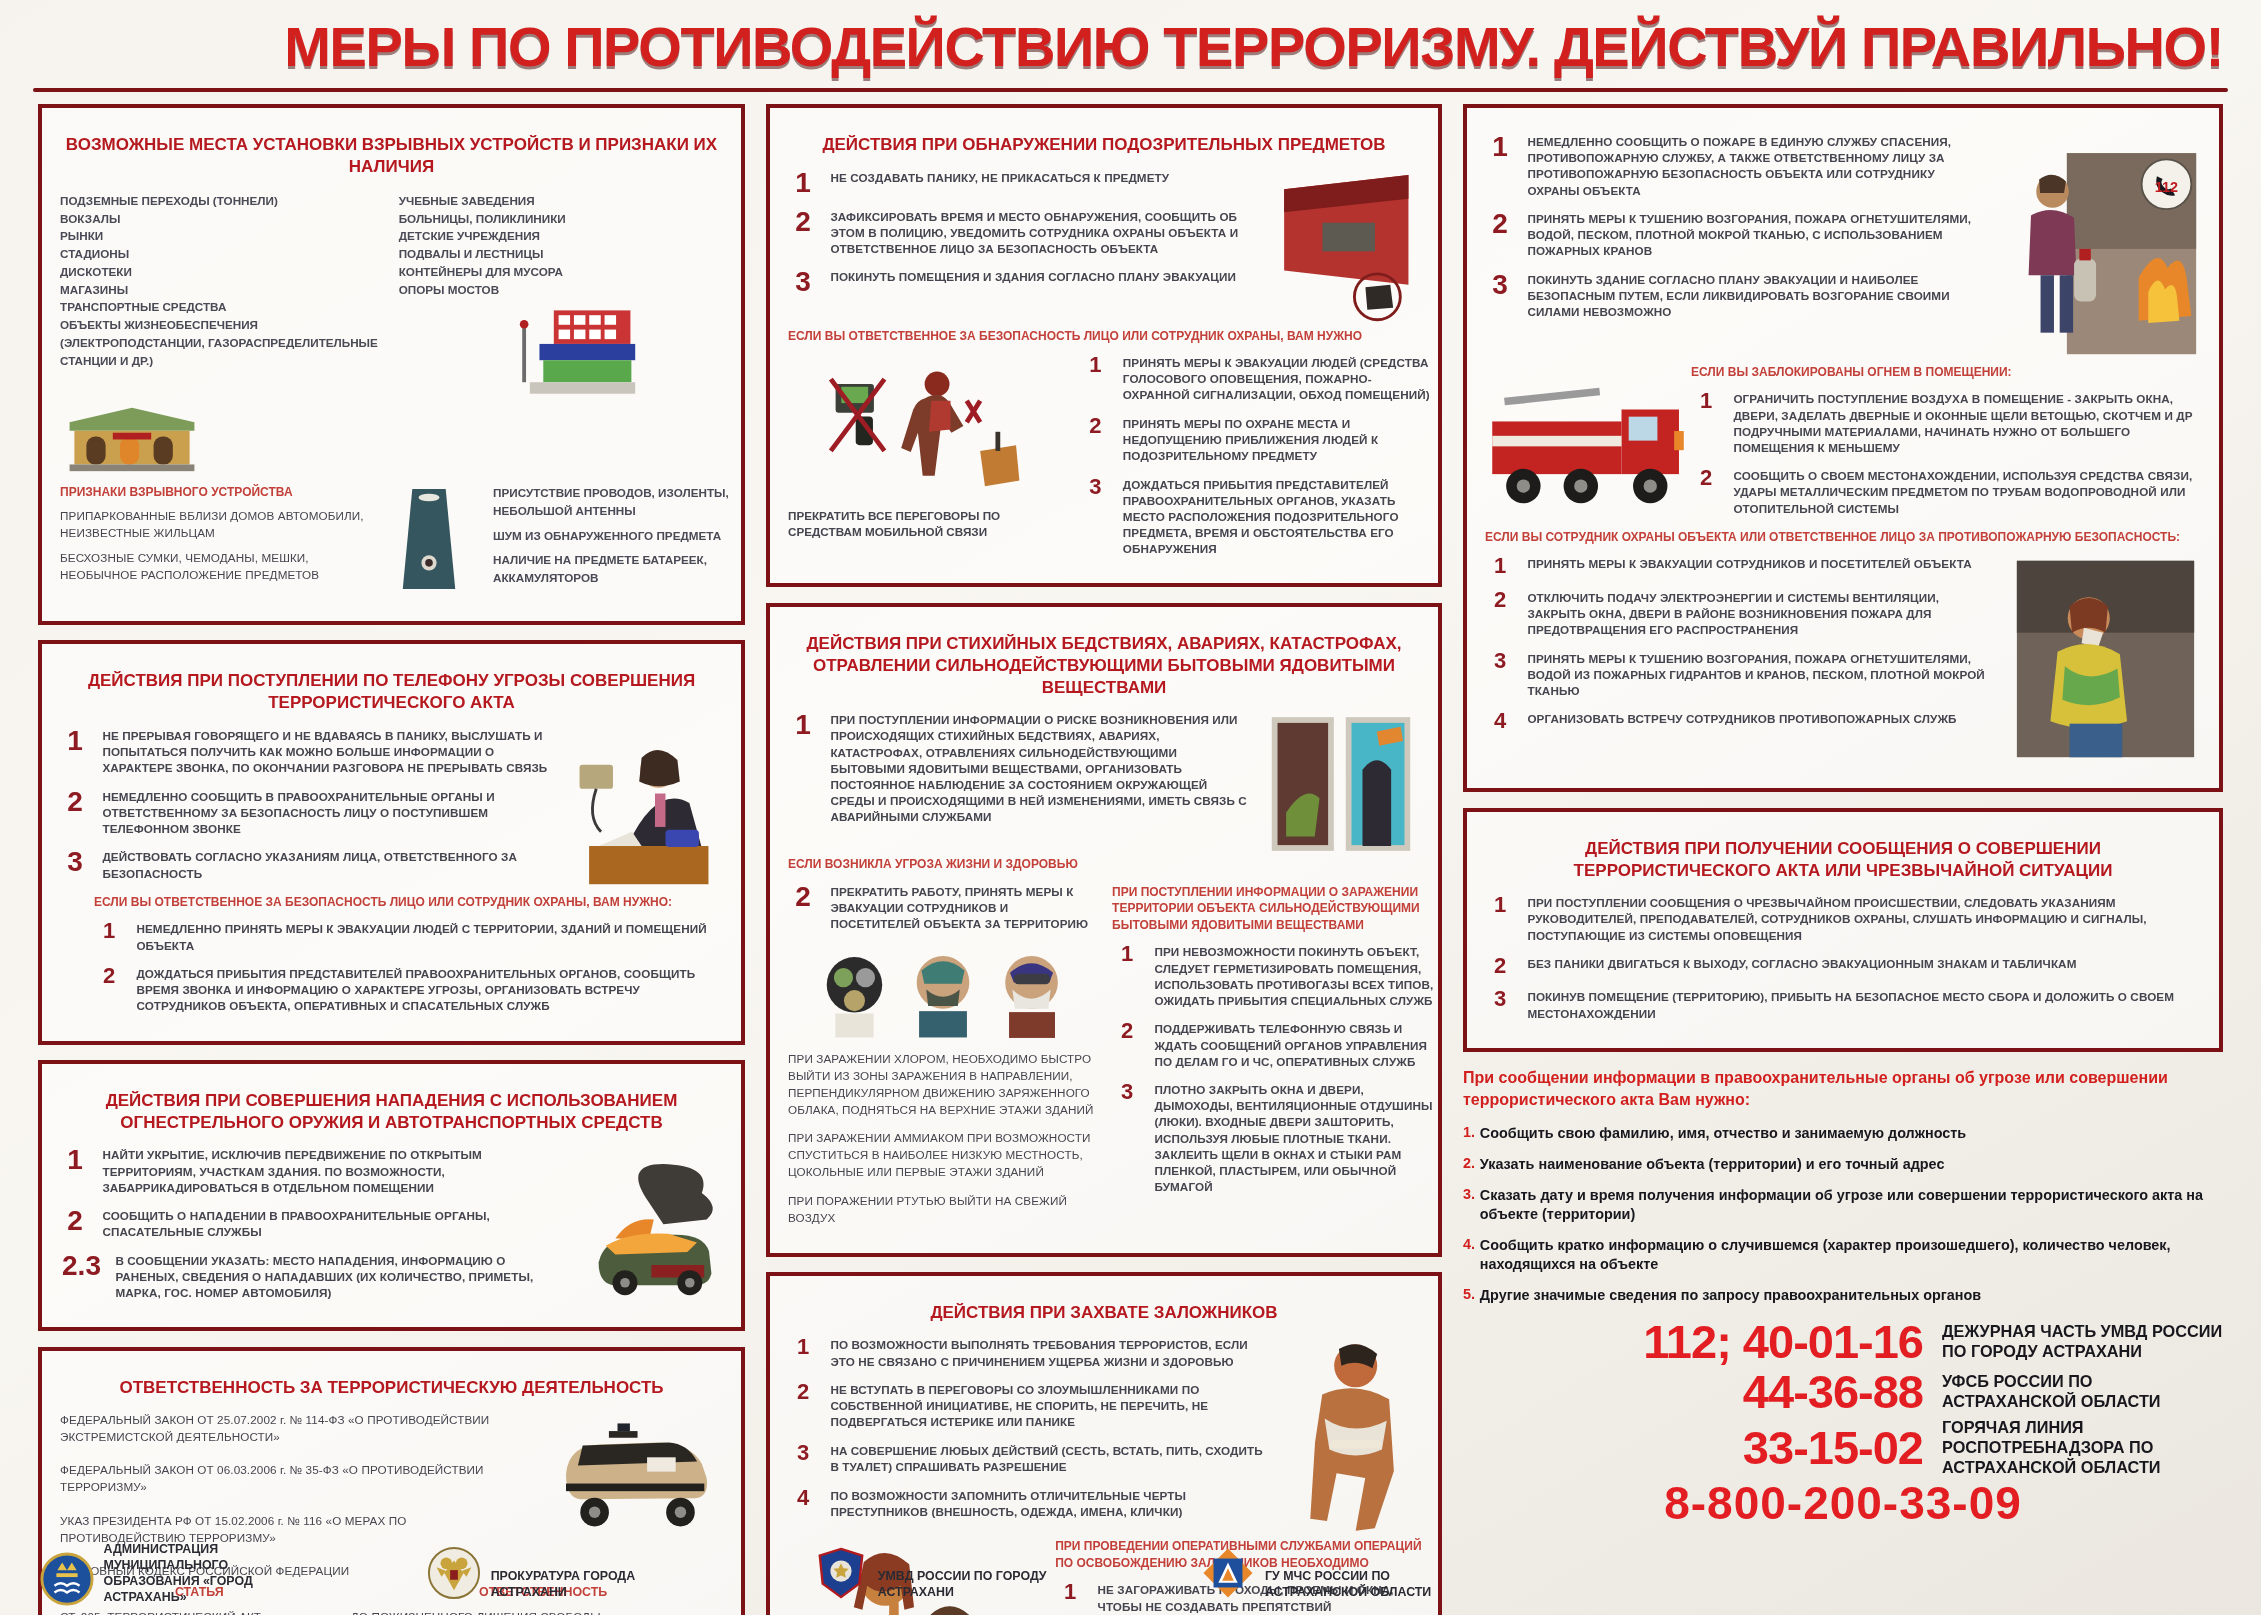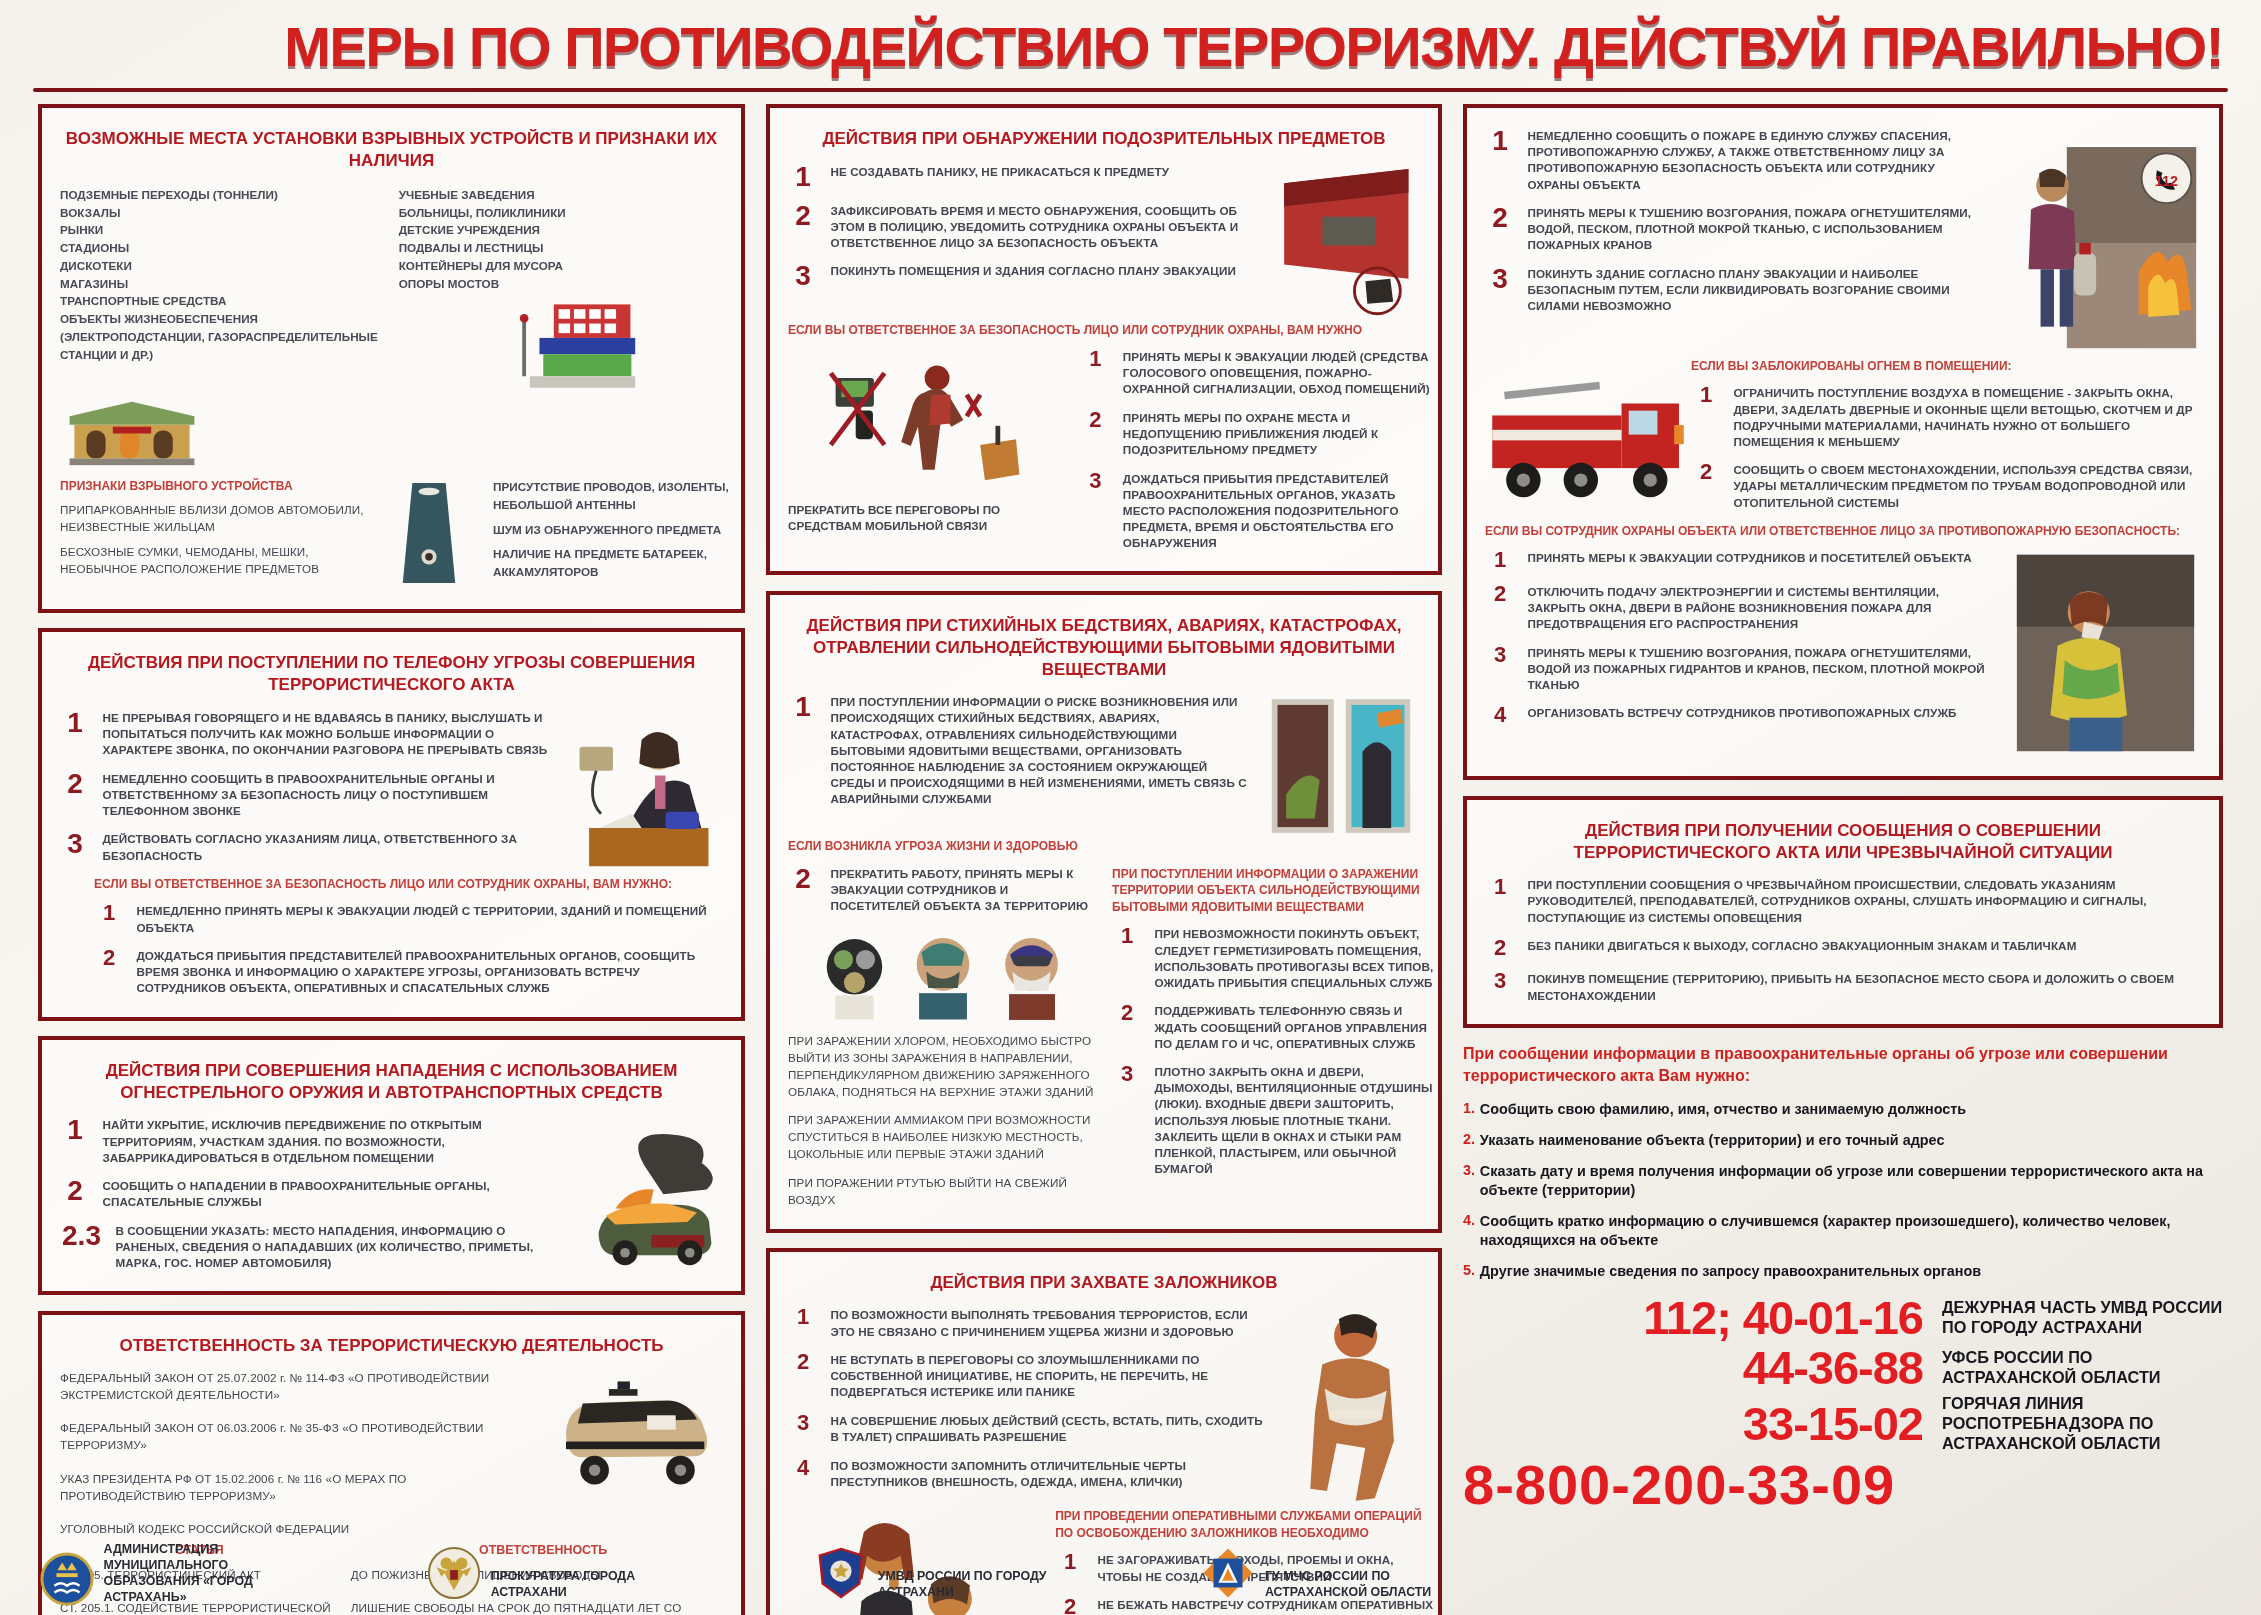--- a/index.html
+++ b/index.html
@@ -9,21 +9,21 @@
             background:linear-gradient(150deg,#f6f3ee 0%,#f8f6f1 45%,#ebe7e0 100%); }
   .main-title { text-align:right; font-size:56px; font-weight:900; color:#d2201f;
                 letter-spacing:-1.4px; white-space:nowrap;
                 text-shadow:0 3.4px 0.5px rgba(63,8,8,.5); margin-bottom:8.6px; }
   .title-rule { height:3.8px; background:#7c1216; margin:0 -4.8px 12.4px; border-radius:1.9px; }
   .cols { display:flex; gap:21px; align-items:flex-start; }
   .col1 { width:707px; flex:none; }
   .col2 { width:676px; flex:none; }
   .col3 { flex:1; }
   .panel { border:4.3px solid #7c1216; background:rgba(255,255,255,.5);
-           padding:20px 18px; margin-bottom:15.3px; }
+           padding:26px 18px; margin-bottom:15.3px; }
   .p-title { color:#b5191f; font-weight:800; font-size:17px; line-height:1.3;
              text-align:center; margin-bottom:13.4px; }
   .itm { display:flex; gap:12.4px; margin-bottom:12.4px; }
   .itm .n { color:#8e1b22; font-weight:800; font-size:28px; line-height:.95;
             min-width:30px; text-align:center; flex:none; }
   .itm .t { color:#45454f; font-weight:600; font-size:11.7px; line-height:1.38; letter-spacing:0.1px; }
   .plain { color:#45454f; font-weight:400; font-size:11.7px; line-height:1.45;
            letter-spacing:0.1px; margin-bottom:11.5px; }
   .red-h { color:#c3403a; font-weight:700; font-size:12px; line-height:1.4; margin-bottom:10.5px; }
   .lst { list-style:none; }
@@ -36,21 +36,21 @@
   .rep-h { color:#d2201f; font-weight:800; font-size:16px; text-align:left;
            line-height:1.4; margin:4.8px 0 12.4px; }
   .rep-item { display:flex; gap:4.8px; margin-bottom:12.4px; }
   .rep-item .rn { color:#d2201f; font-weight:800; font-size:14.4px; flex:none; }
   .rep-item .rt { color:#17171d; font-weight:800; font-size:14.4px; line-height:1.3; }
   .hot { margin-top:6.7px; }
   .hrow { display:flex; align-items:center; gap:19px; margin-bottom:1px; }
   .hnum { flex:0 0 460px; text-align:right; font-size:47px; font-weight:900;
           color:#e31e22; letter-spacing:-1px; white-space:nowrap; line-height:1.05; }
   .hlbl { font-size:16.3px; font-weight:800; color:#17171d; line-height:1.22; }
-  .hnum-wide { width:100%; font-size:56px; font-weight:900;
+  .hnum-wide { width:100%; text-align:center; font-size:46px; font-weight:900;
                color:#e31e22; letter-spacing:1px; line-height:1.1; }
   .foot { position:absolute; left:40px; bottom:10.5px; width:1436px; display:flex;
           justify-content:space-between; align-items:center; gap:14.4px; }
   .org { display:flex; align-items:flex-end; gap:9.6px; }
   .org .lbl { font-size:12.4px; font-weight:800; color:#2a2a33; max-width:211px; line-height:1.3; }
   svg { flex:none; }
 </style>
 </head>
 <body>
 

